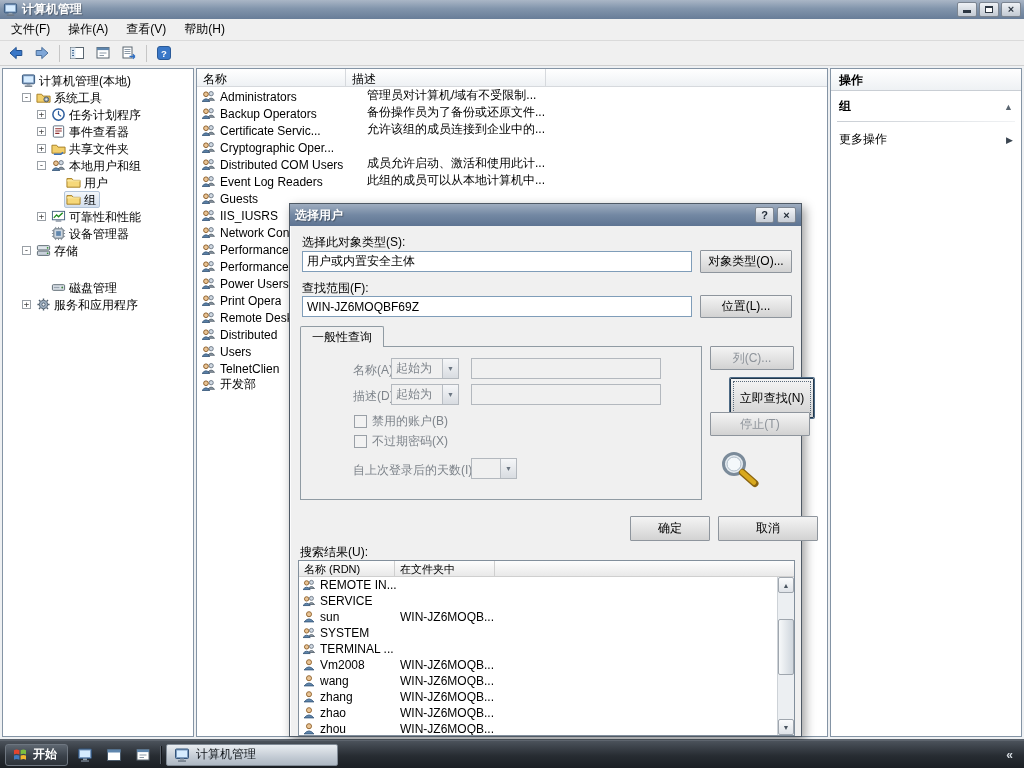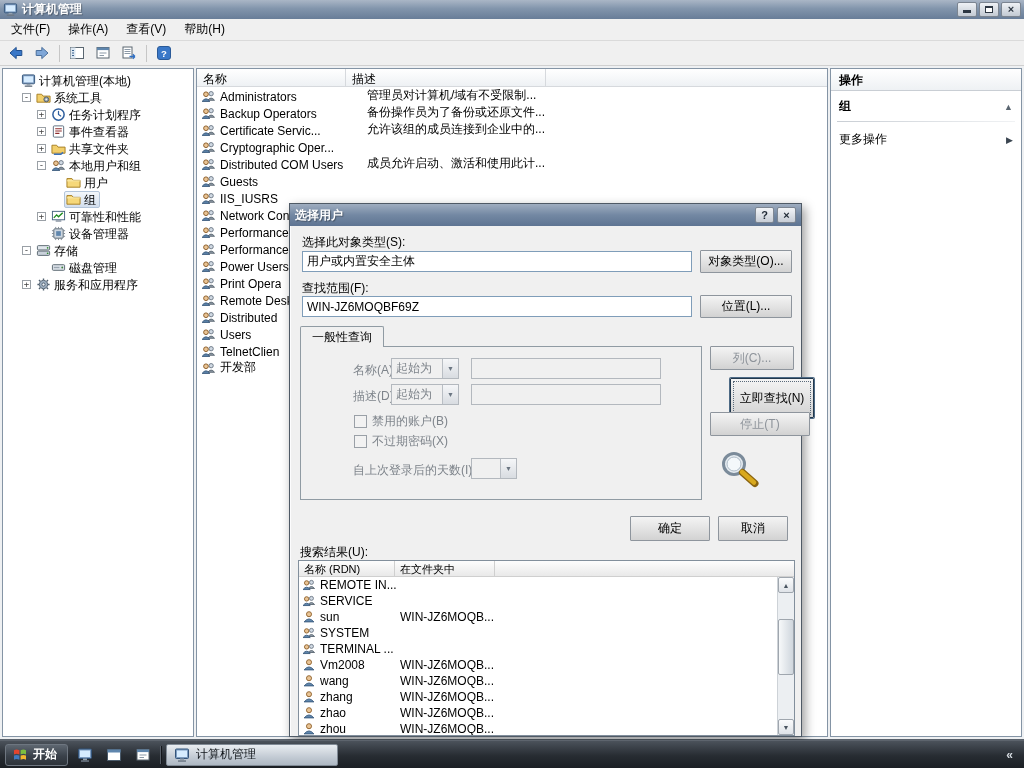--- a/index.html
+++ b/index.html
@@ -327,21 +327,21 @@
                 <svg viewBox="0 0 16 16">
                   <rect x="1.5" y="2.8" width="13" height="4.6" rx="1" fill="#e0e6ec" stroke="#5a6670"></rect>
                   <rect x="1.5" y="8.6" width="13" height="4.6" rx="1" fill="#c9d1da" stroke="#5a6670"></rect>
                   <circle cx="12.4" cy="5.1" r=".9" fill="#2e8a2e"></circle>
                   <circle cx="12.4" cy="10.9" r=".9" fill="#2e8a2e"></circle>
                 </svg>
               </span>
               <span>存储</span>
             </span>
           </div>
-          <div class="titem" style="padding-left: 32px;">
+          <div class="titem" style="padding-left: 32px; margin-top: 20px;">
             <span class="expander hidden"></span>
             <span class="titem-body">
               <span class="icon">
                 <svg viewBox="0 0 16 16">
                   <rect x="1.5" y="5" width="13" height="6" rx="1" fill="#dbe1e8" stroke="#5a6670"></rect>
                   <rect x="3" y="7.3" width="6" height="1.4" fill="#9aa5b0"></rect>
                   <circle cx="12" cy="8" r="1" fill="#3a7d3a"></circle>
                 </svg>
               </span>
               <span>磁盘管理</span>
@@ -420,20 +420,32 @@
               <span class="icon">
                 <svg viewBox="0 0 16 16">
                   <circle cx="10.8" cy="5" r="2.3" fill="#cfd8e2" stroke="#6b7684"></circle>
                   <path d="M7.2 12q3.6-4.6 7.2 0z" fill="#8d99a6" stroke="#5a6670"></path>
                   <circle cx="5.3" cy="5.6" r="2.5" fill="#e9c495" stroke="#8a5a24"></circle>
                   <path d="M1.2 13.2q4.1-5.4 8.2 0z" fill="#5f86ad" stroke="#38587a"></path>
                 </svg>
               </span>
               <span class="lname">Distributed COM Users</span>
               <span class="ldesc">成员允许启动、激活和使用此计...</span>
+            </div>
+            <div class="lrow">
+              <span class="icon">
+                <svg viewBox="0 0 16 16">
+                  <circle cx="10.8" cy="5" r="2.3" fill="#cfd8e2" stroke="#6b7684"></circle>
+                  <path d="M7.2 12q3.6-4.6 7.2 0z" fill="#8d99a6" stroke="#5a6670"></path>
+                  <circle cx="5.3" cy="5.6" r="2.5" fill="#e9c495" stroke="#8a5a24"></circle>
+                  <path d="M1.2 13.2q4.1-5.4 8.2 0z" fill="#5f86ad" stroke="#38587a"></path>
+                </svg>
+              </span>
+              <span class="lname">Event Log Readers</span>
+              <span class="ldesc">此组的成员可以从本地计算机中...</span>
             </div>
             <div class="lrow">
               <span class="icon">
                 <svg viewBox="0 0 16 16">
                   <circle cx="10.8" cy="5" r="2.3" fill="#cfd8e2" stroke="#6b7684"></circle>
                   <path d="M7.2 12q3.6-4.6 7.2 0z" fill="#8d99a6" stroke="#5a6670"></path>
                   <circle cx="5.3" cy="5.6" r="2.5" fill="#e9c495" stroke="#8a5a24"></circle>
                   <path d="M1.2 13.2q4.1-5.4 8.2 0z" fill="#5f86ad" stroke="#38587a"></path>
                 </svg>
               </span>
@@ -645,21 +657,21 @@
       <span class="icon magnifier">
           <svg viewBox="0 0 46 42">
             <circle cx="18" cy="16" r="10.5" fill="#e7edf2" stroke="#7b8b9a" stroke-width="3"></circle>
             <circle cx="18" cy="16" r="7" fill="#f4f8fb" stroke="#aebbc7"></circle>
             <path d="M26.5 24.5L39 35.5" stroke="#8a6410" stroke-width="7" stroke-linecap="round"></path>
             <path d="M26 24L38 34.5" stroke="#d9a91e" stroke-width="4.5" stroke-linecap="round"></path>
           </svg>
         </span>
 
       <button class="btn" style="left:340px;top:290px;width:80px;height:25px">确定</button>
-      <button class="btn" style="left:428px;top:290px;width:70px;height:25px">取消</button>
+      <button class="btn" style="left:428px;top:290px;width:100px;height:25px">取消</button>
 
       <div class="dlabel" style="left:10px;top:318px">搜索结果(U):</div>
 
       <div class="rlist">
         <div class="rheader">
           <span class="rhcell c1">名称 (RDN)</span>
           <span class="rhcell c2">在文件夹中</span>
           <span class="rhcell fill"></span>
         </div>
         <div class="rbody">

